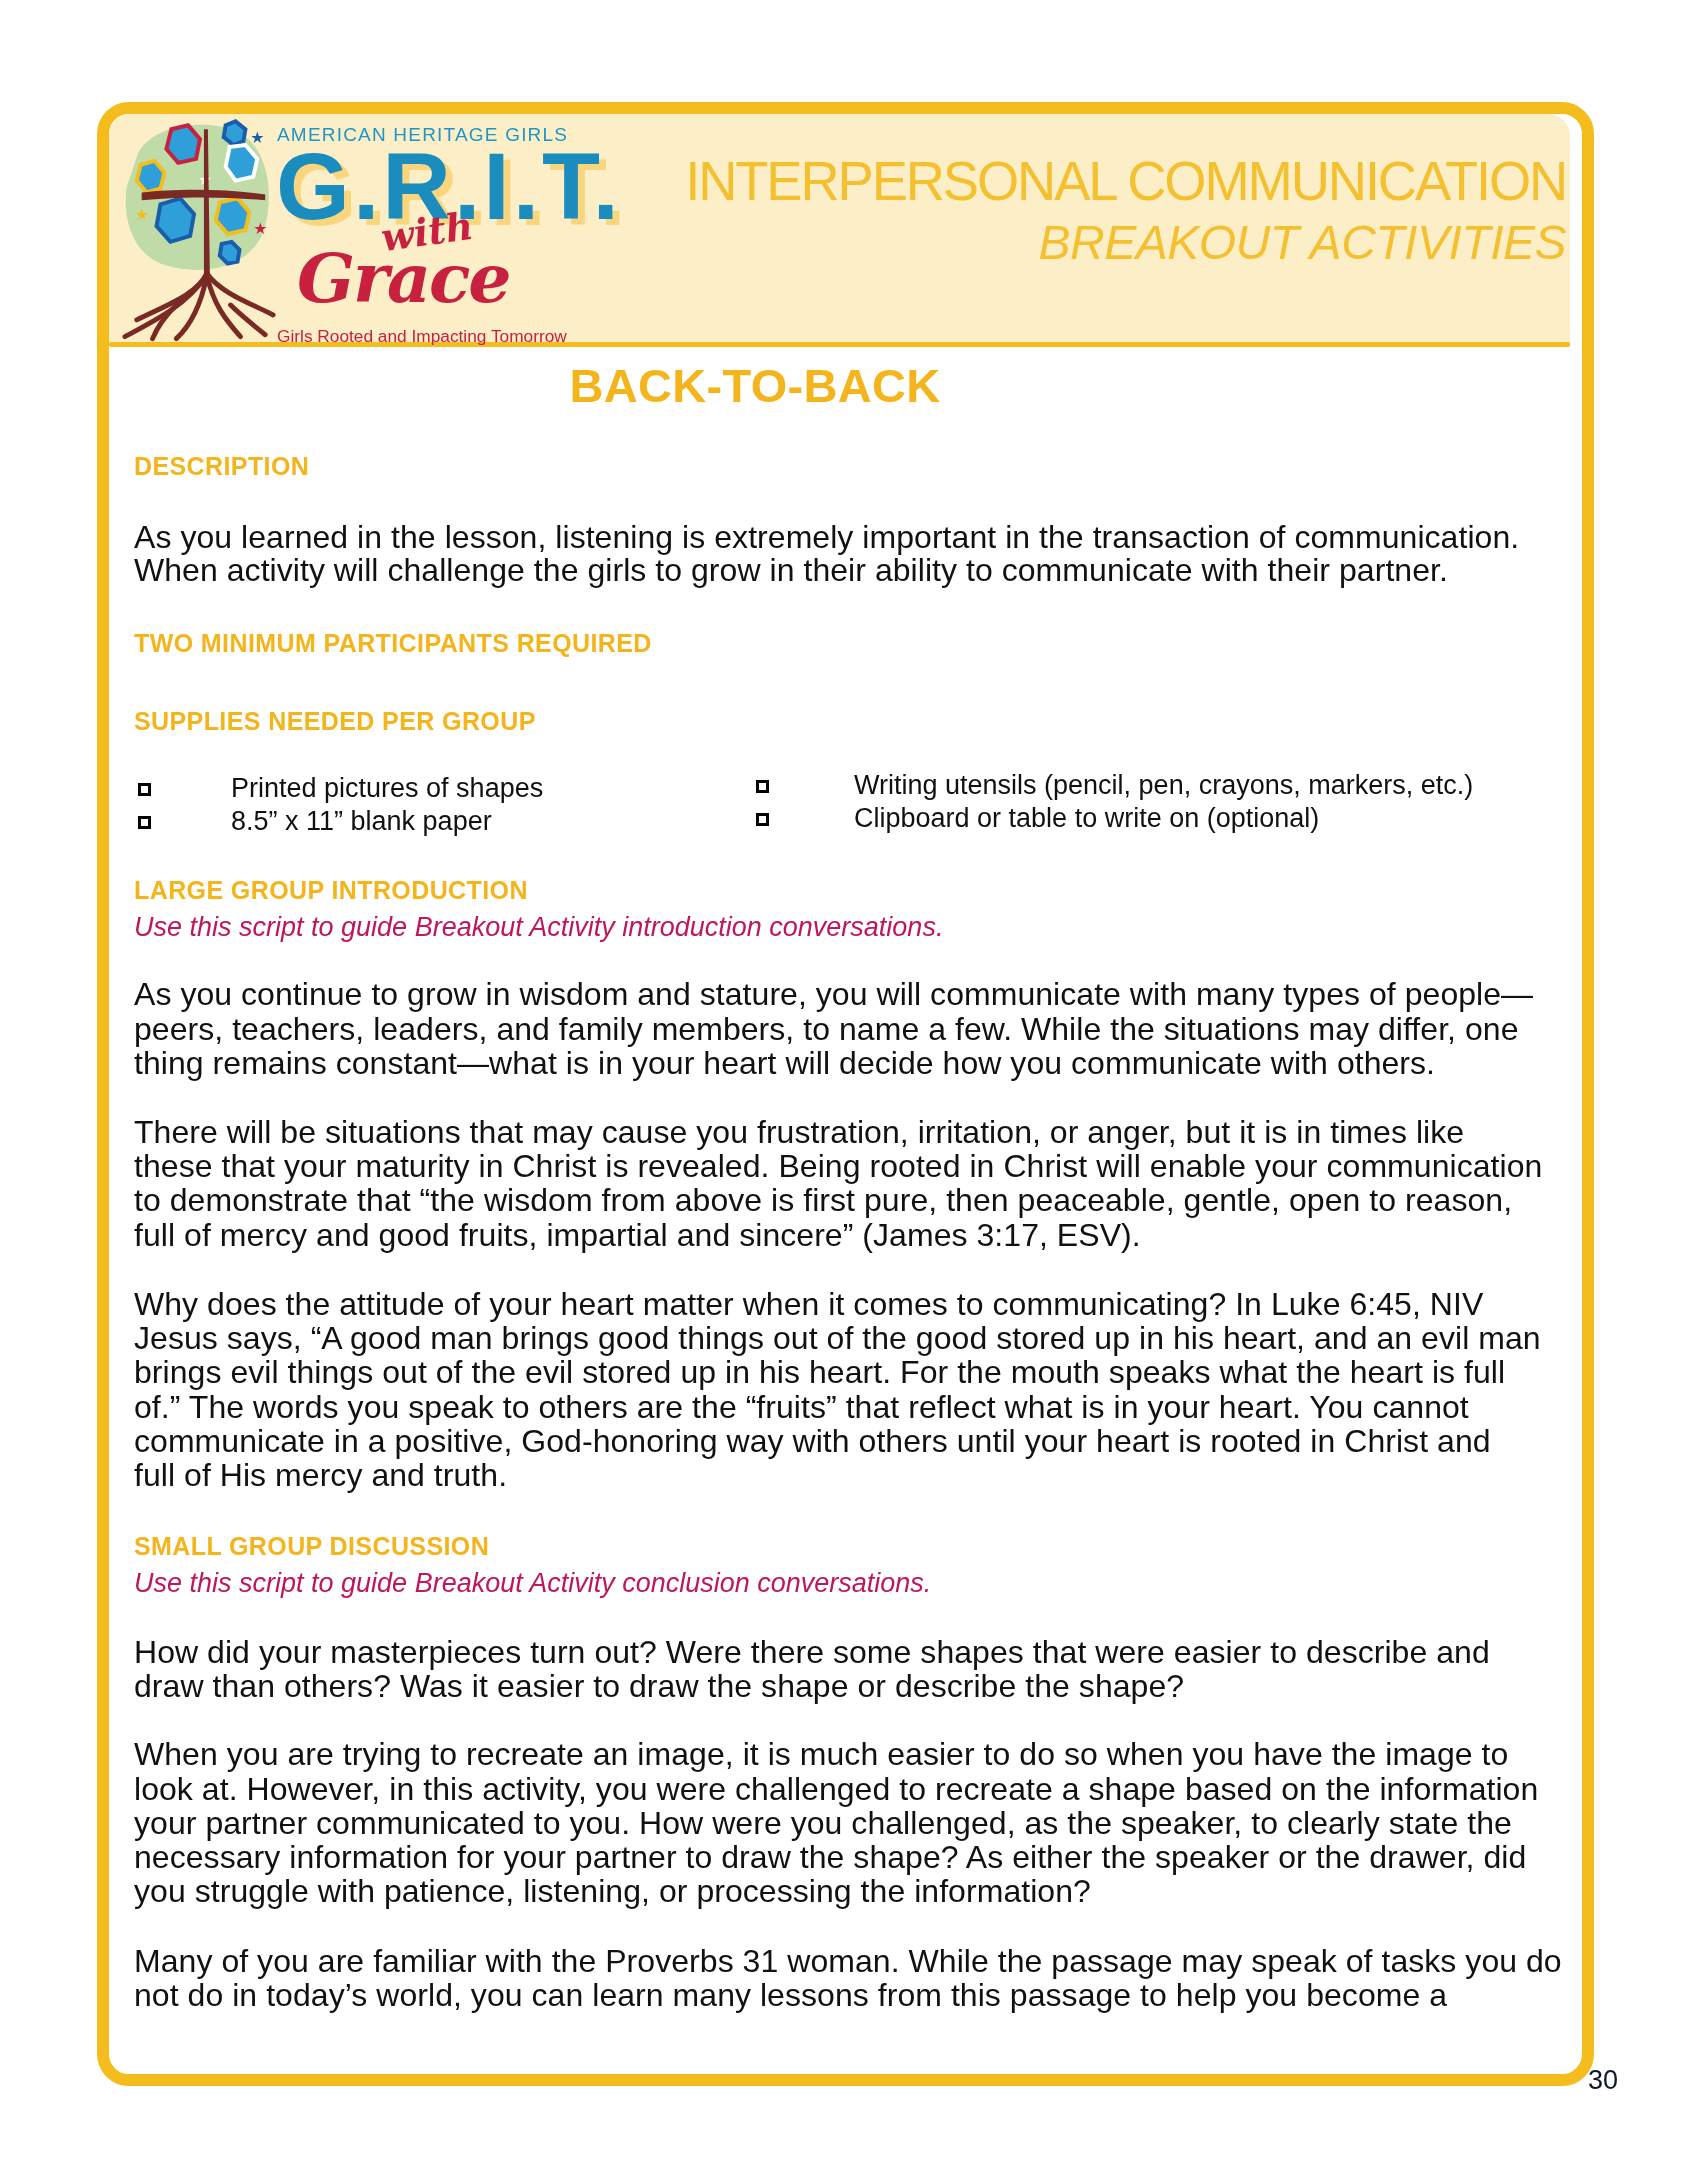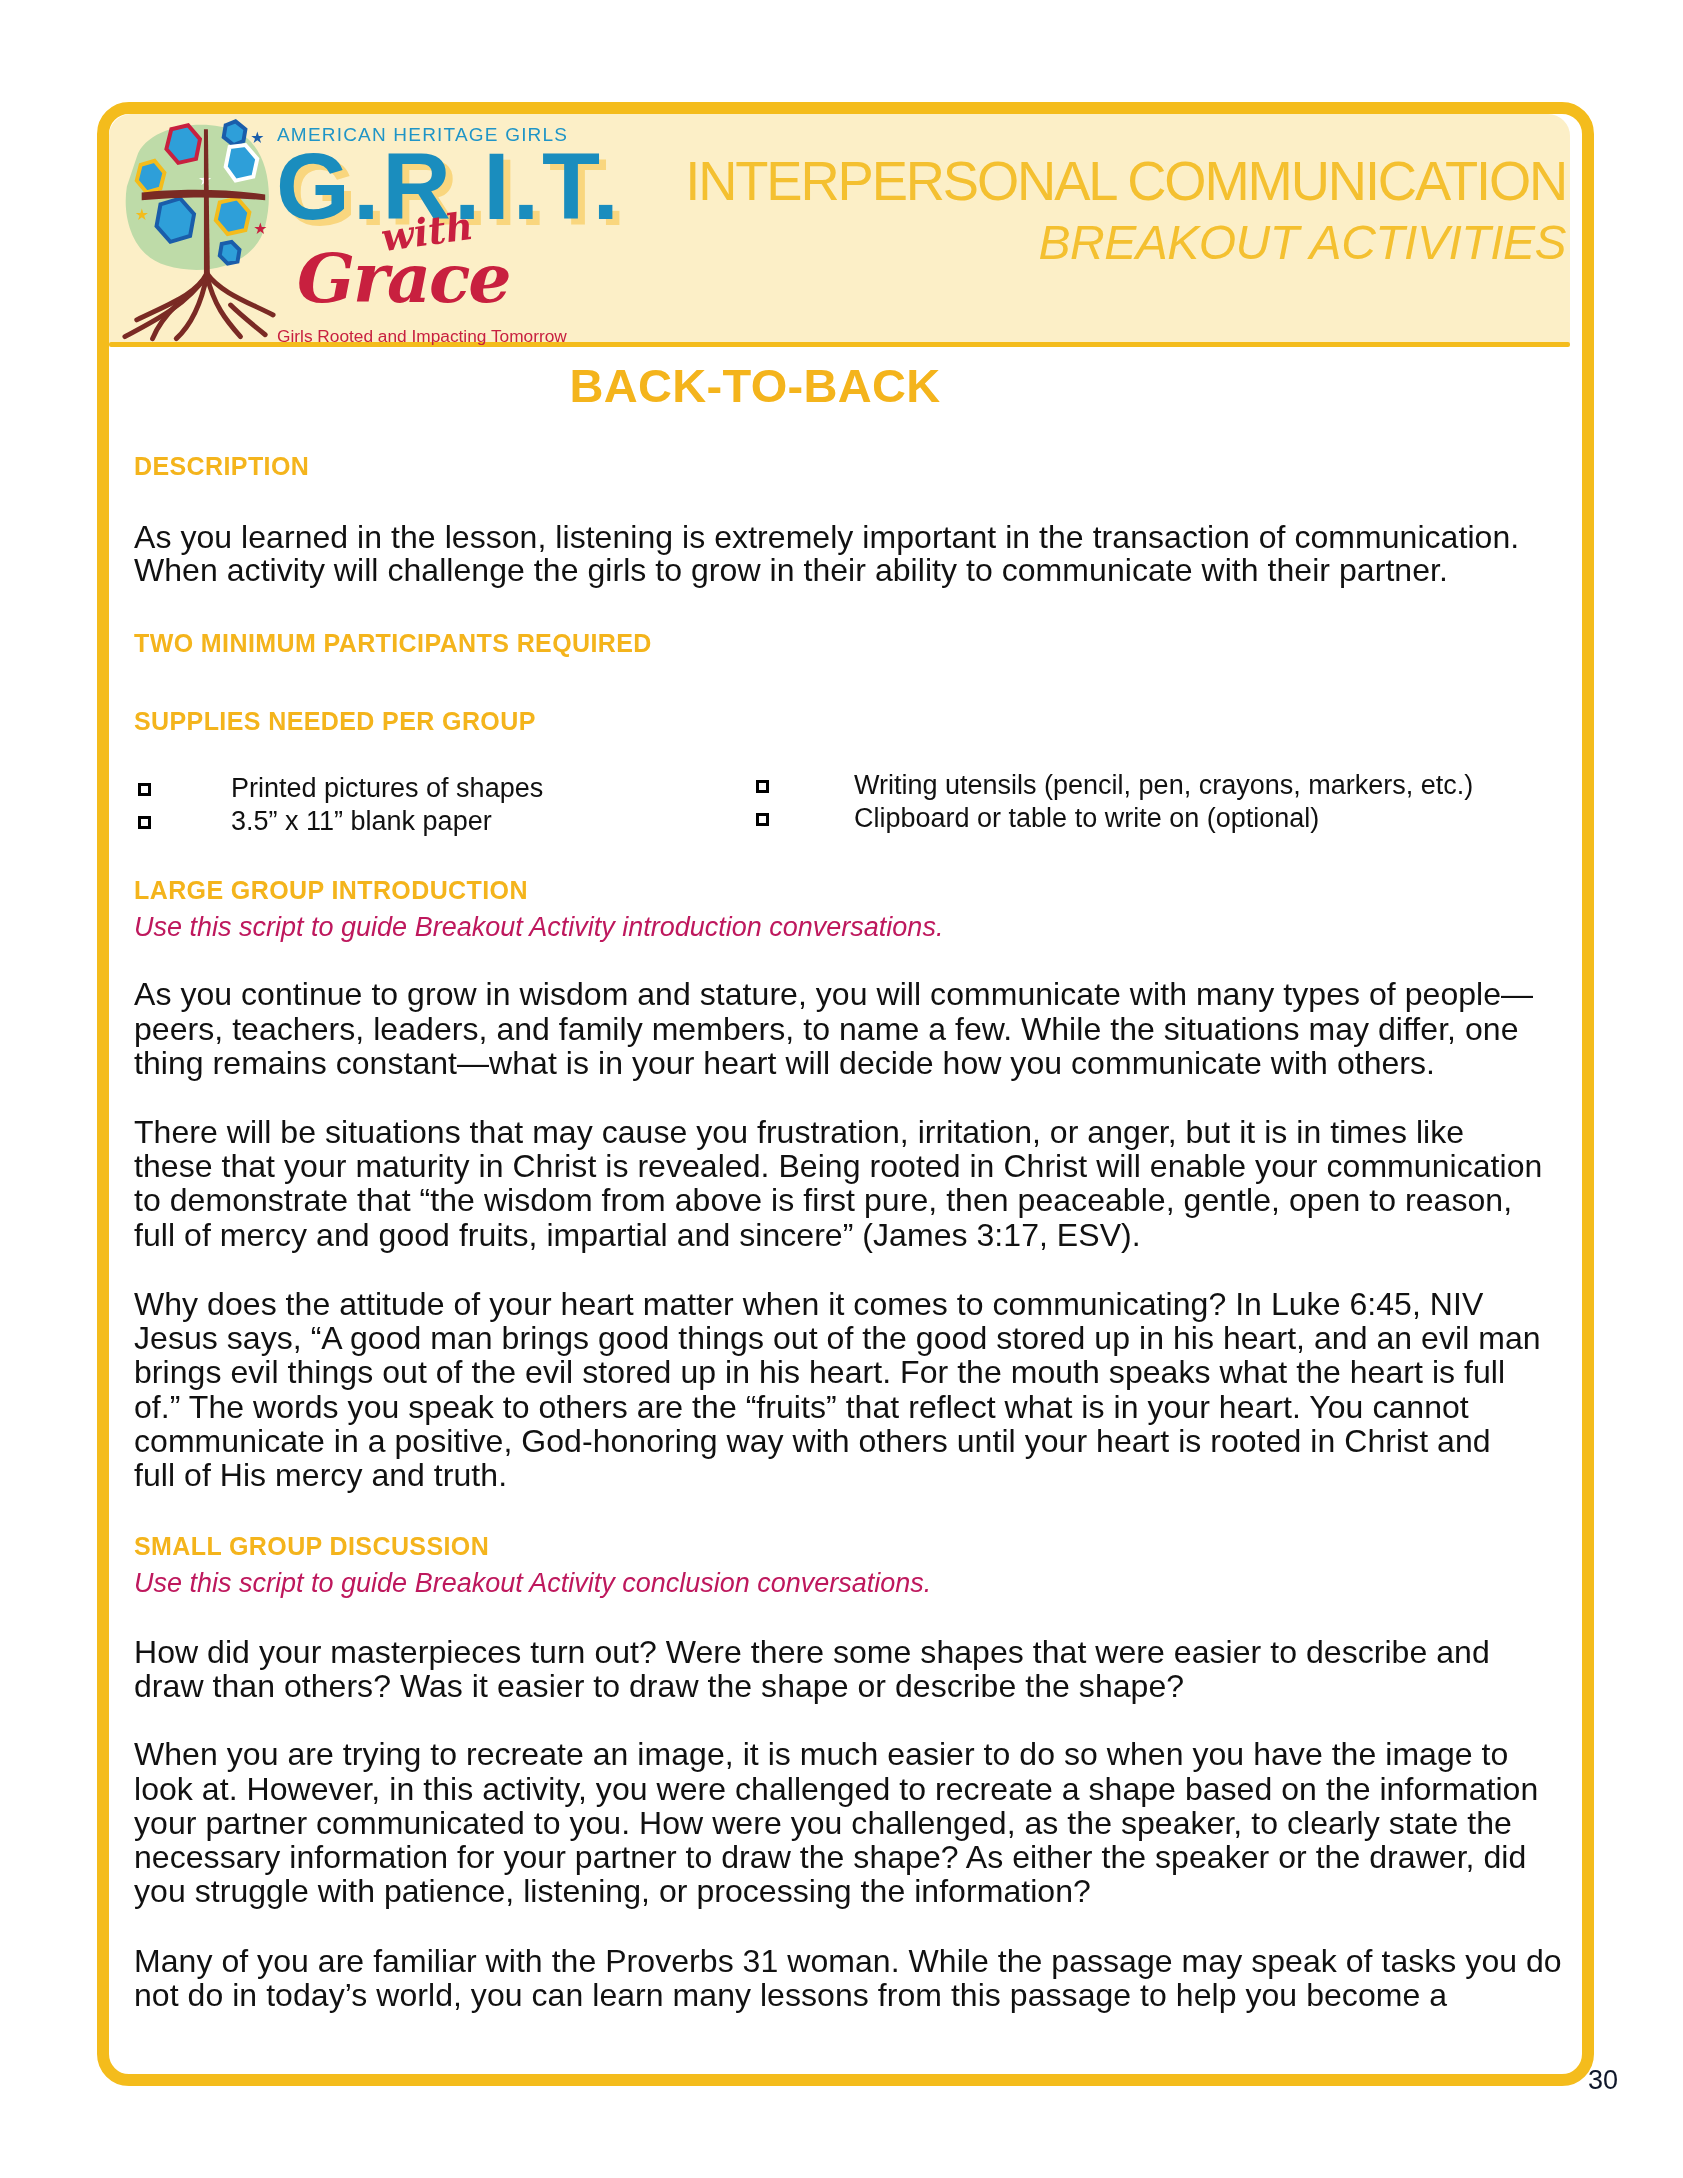--- a/index.html
+++ b/index.html
@@ -90,21 +90,21 @@
 <div class="abs h2" style="top:625px">TWO MINIMUM PARTICIPANTS REQUIRED</div>
 
 <div class="abs h2" style="top:703px">SUPPLIES NEEDED PER GROUP</div>
 
 <div class="abs" style="left:134px;top:771px">
   <span class="chk" style="left:4px;top:12px"></span>
   <span class="abs chk-label" style="left:53px;top:0">Printed pictures of shapes</span>
 </div>
 <div class="abs" style="left:134px;top:804px">
   <span class="chk" style="left:4px;top:12px"></span>
-  <span class="abs chk-label" style="left:53px;top:0">3.5” x 11” blank paper</span>
+  <span class="abs chk-label" style="left:53px;top:0">8.5” x 11” blank paper</span>
 </div>
 <div class="abs" style="left:752px;top:768px">
   <span class="chk" style="left:4px;top:12px"></span>
   <span class="abs chk-label" style="left:58px;top:0">Writing utensils (pencil, pen, crayons, markers, etc.)</span>
 </div>
 <div class="abs" style="left:752px;top:801px">
   <span class="chk" style="left:4px;top:12px"></span>
   <span class="abs chk-label" style="left:58px;top:0">Clipboard or table to write on (optional)</span>
 </div>
 

